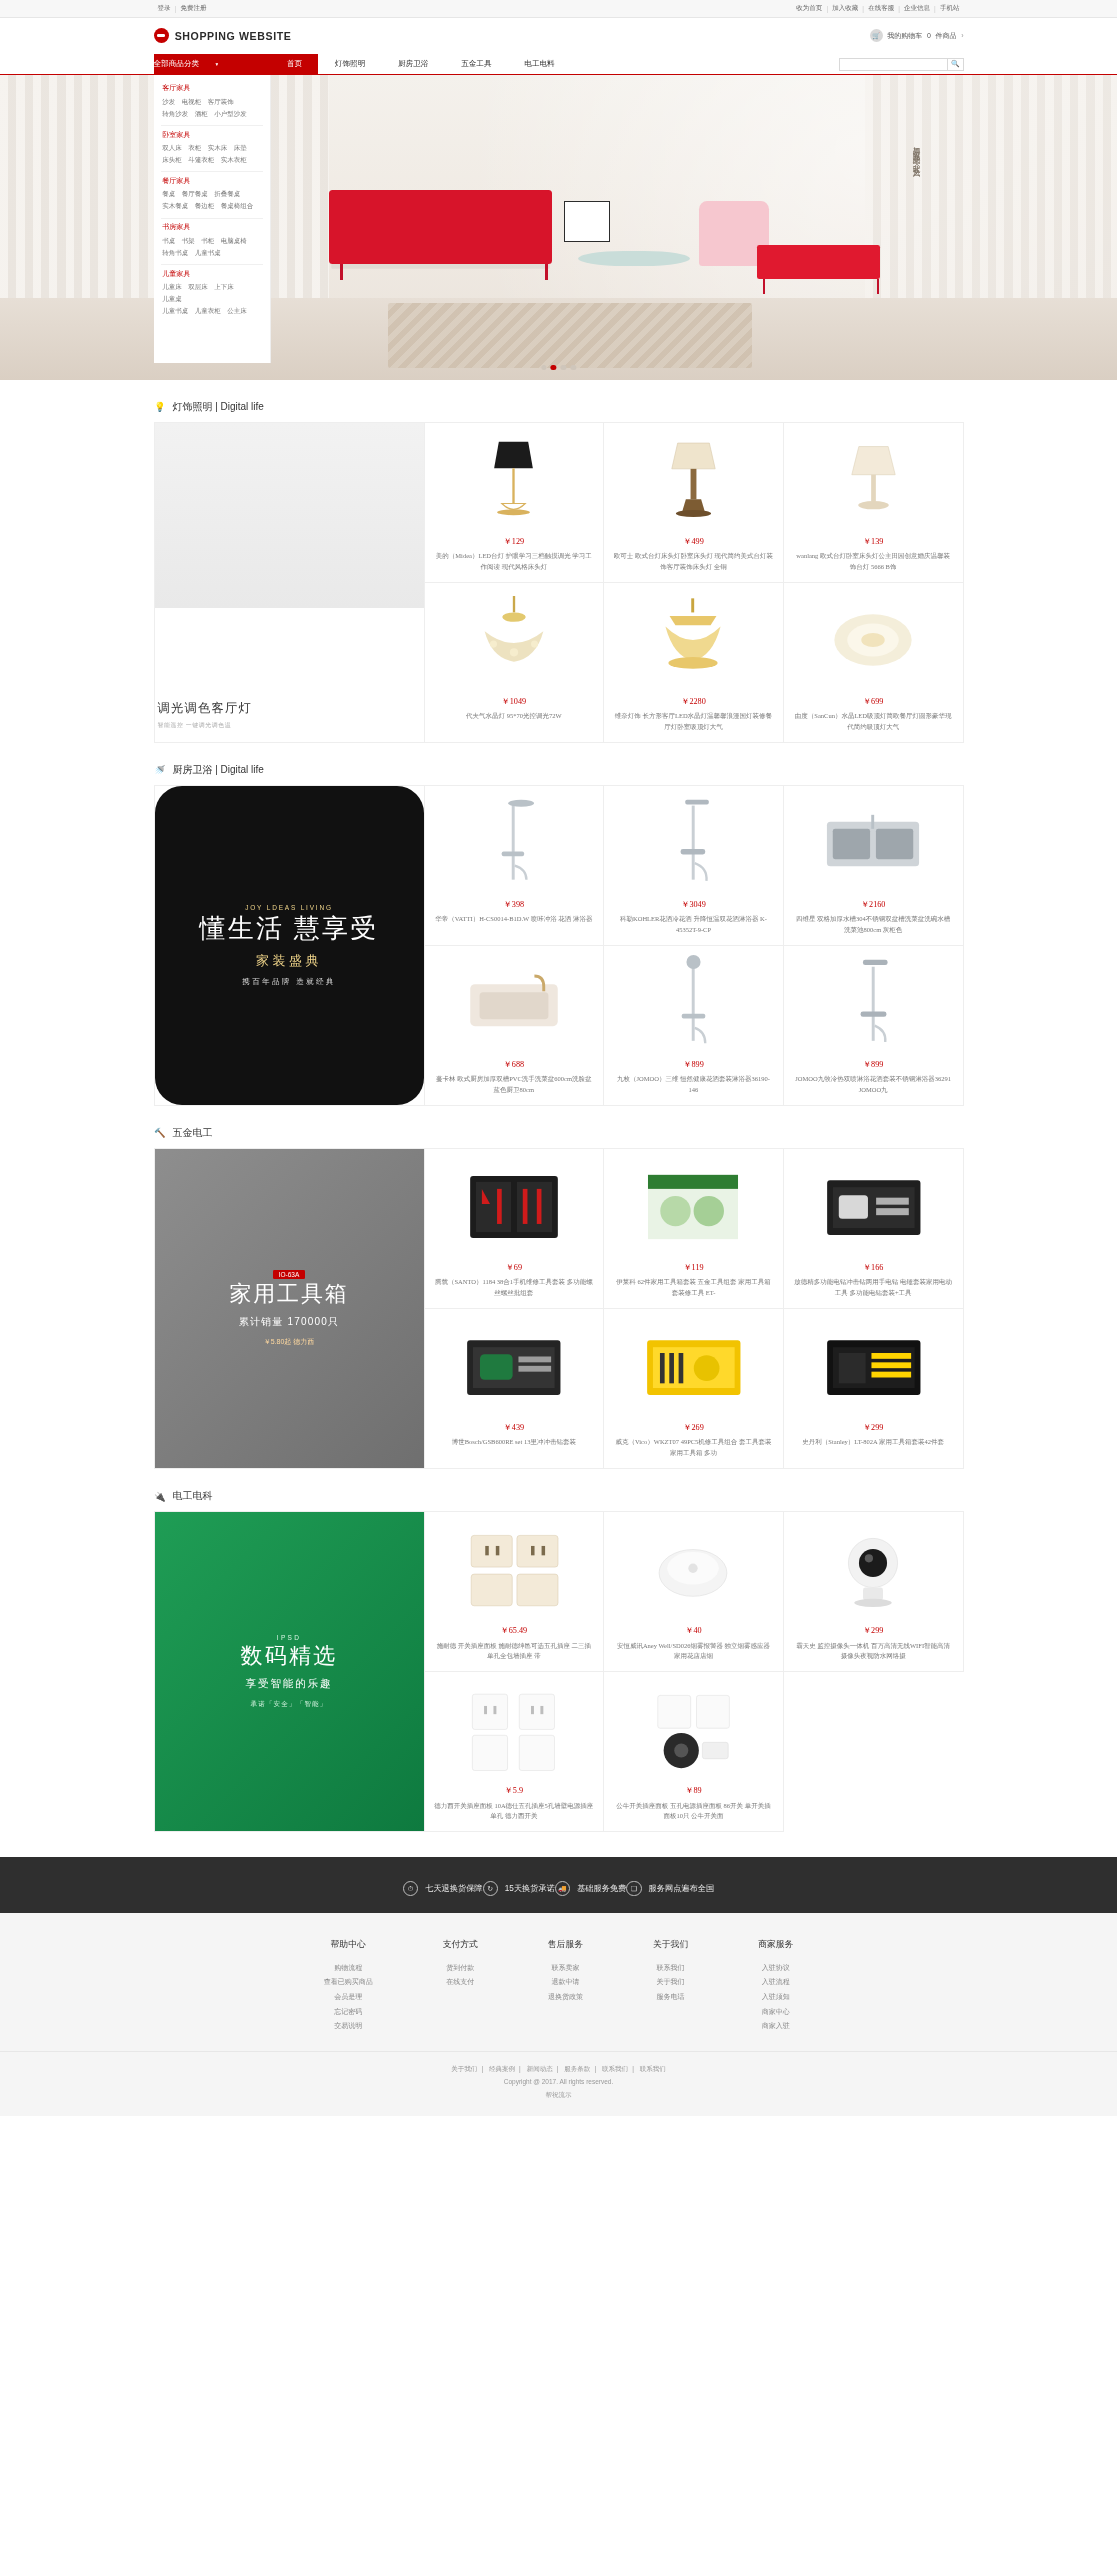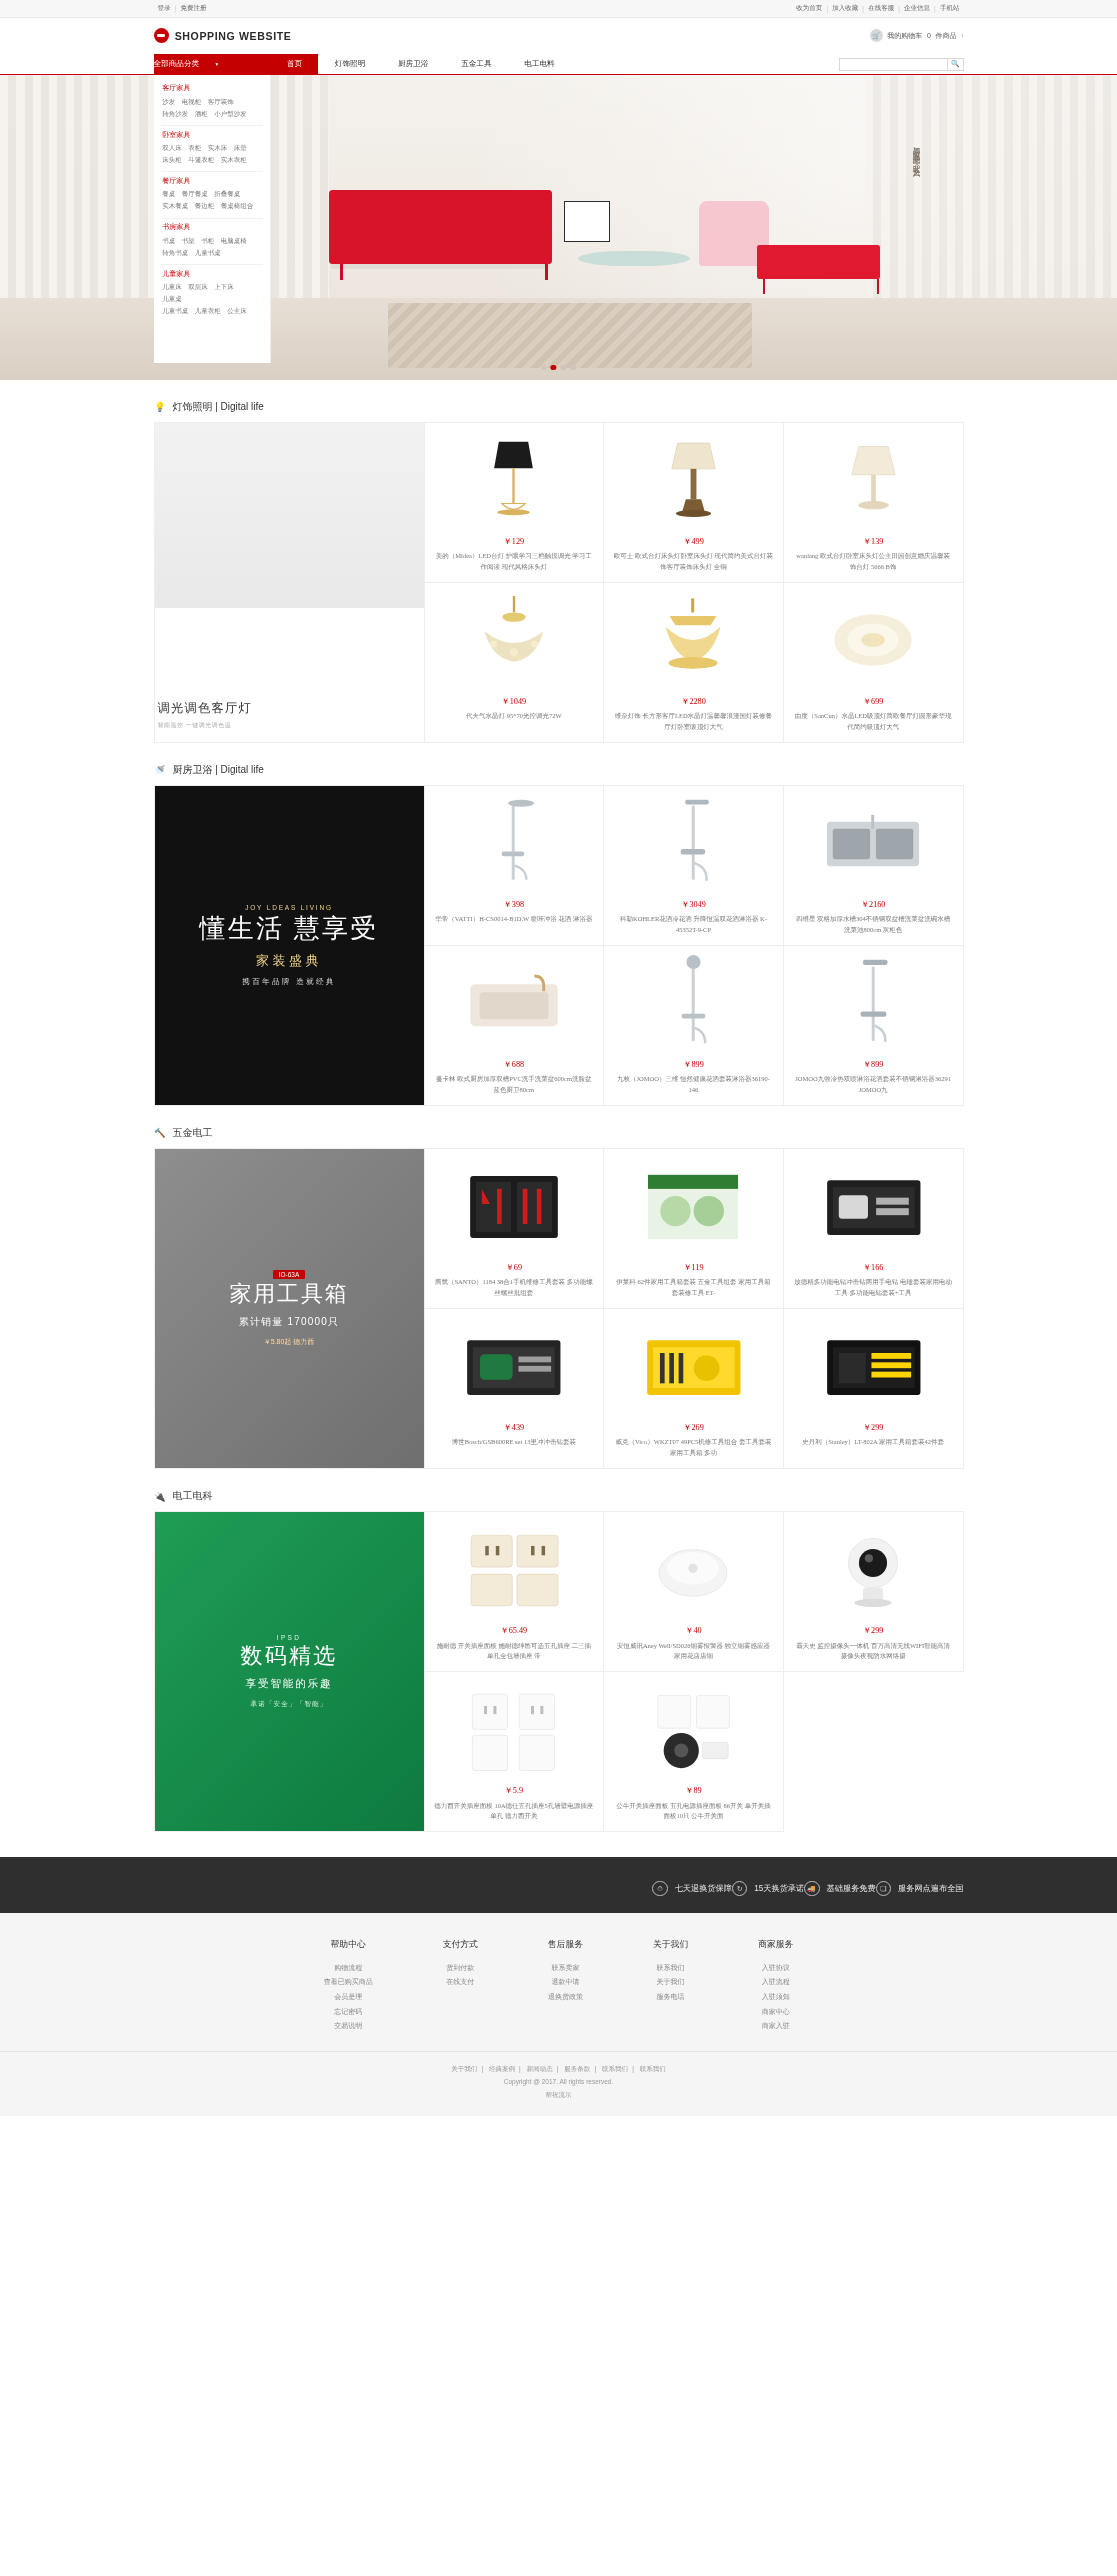--- a/index.html
+++ b/index.html
@@ -198,20 +198,21 @@
   .bn-label {
     position: absolute; left: 0; right: 0; bottom: 0; height: 54px;
     background: rgba(255,255,255,0.9);
     display: flex; flex-direction: column; justify-content: center; padding-left: 3px;
   }
   .bn-label b { font-size: 12.3px; color: #333; font-weight: normal; letter-spacing: 1.2px; }
   .bn-label small { font-size: 5.9px; color: #aaa; margin-top: 3.5px; letter-spacing:0.6px;}
   .bn-kitchen {
     background: #111; display:flex; align-items:center; justify-content:center; color:#fff;
     height: 100%;
+    border-radius: 27px;
   }
   .bn-kitchen .t1 { font-size: 26px; letter-spacing: 2.3px; color:#fff; }
   .bn-kitchen .t2 { font-size: 13px; color:#f0d58a; letter-spacing: 3.5px; margin-top:5.9px;}
   .bn-kitchen .t3 { font-size: 7.6px; color:#ddd; margin-top:7px; letter-spacing:2.3px; }
   .bn-elec {
     background: linear-gradient(135deg,#8e8e8e,#6f6f6f); color: #fff; height:100%;
     display:flex; flex-direction:column; align-items:center; justify-content:center;
   }
   .bn-elec .t1 { font-size: 22px; letter-spacing: 1.8px; }
   .bn-elec .t2 { font-size: 10px; margin-top: 5.9px; letter-spacing: 1.2px; }
@@ -221,21 +222,21 @@
     display:flex; flex-direction:column; align-items:center; justify-content:center;
   }
   .bn-green .t1 { font-size: 22px; letter-spacing: 2.3px; }
   .bn-green .t2 { font-size: 10.6px; margin-top: 5.9px; letter-spacing: 1.8px; }
   .bn-green .t3 { font-size: 6.5px; margin-top: 9.4px; color:#d8f5e3; letter-spacing:1.2px;}
 
   
   .servicebar { background: #2f2f2f; height: 56px; margin-top: 25px; }
   .service-inner {
     width: 810px; margin: 0 auto; height: 63px;
-    display: flex; align-items: center; justify-content: flex-end;
+    display: flex; align-items: center; justify-content: center;
   }
   .service-item { display: flex; align-items: center; gap: 7px; color: #e9e9e9; font-size: 8.2px; }
   .service-ic {
     width: 15.3px; height: 15.3px; border-radius: 50%; border: 0.6px solid #bdbdbd;
     display: flex; align-items: center; justify-content: center; font-size: 7px; color:#ddd;
   }
 
   
   .footer { background: #f5f5f5; padding: 26px 0 16.4px; }
   .footer-inner {

